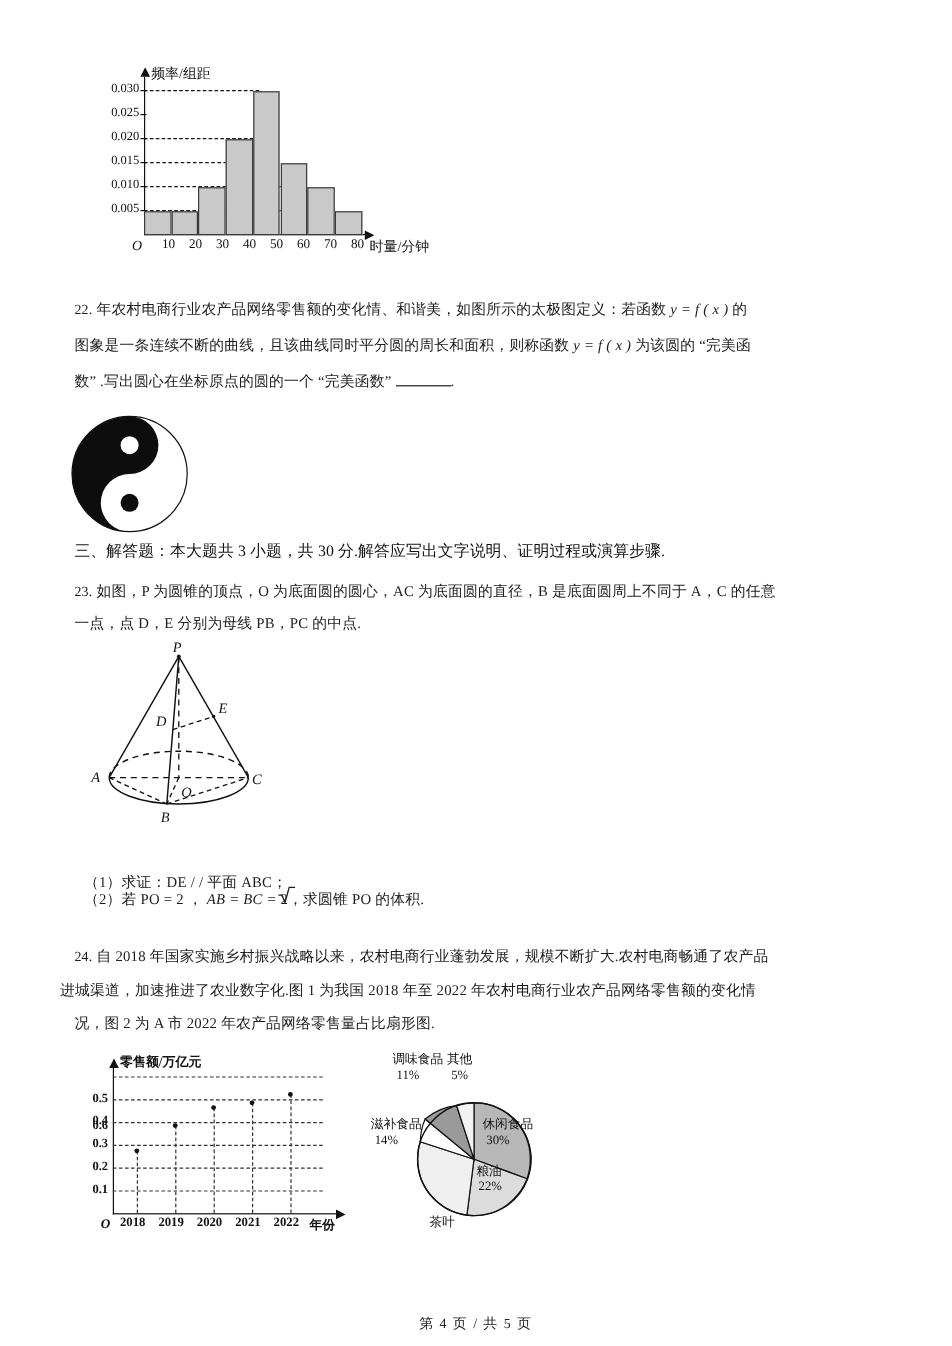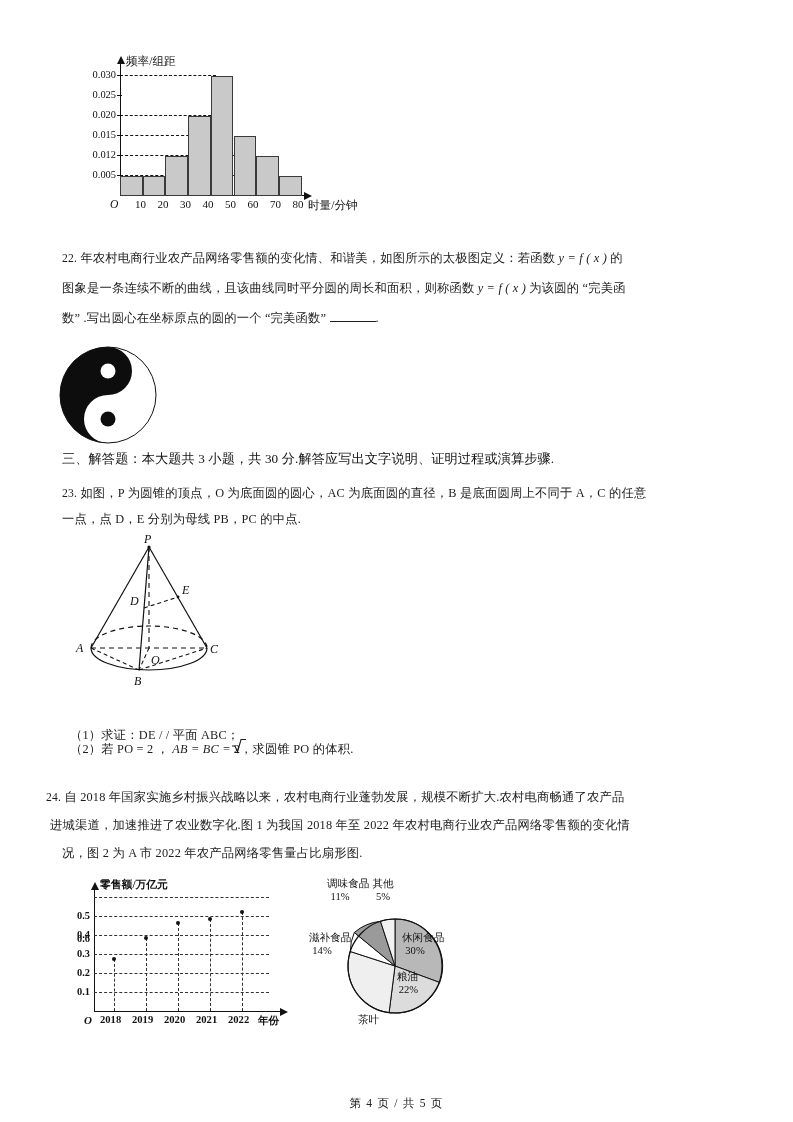--- a/index.html
+++ b/index.html
@@ -167,21 +167,21 @@
     <div class="axis-title" style="left:252px; top:150px;">时量/分钟</div>
     <div class="axis-title" style="left:54px; top:150px; font-style:italic;">O</div>
 
     <div class="gridl" style="left:64px; top:127px; width:124px;"></div>
     <div class="gridl" style="left:64px; top:107px; width:124px;"></div>
     <div class="gridl" style="left:64px; top:87px;  width:110px;"></div>
     <div class="gridl" style="left:64px; top:67px;  width:96px;"></div>
     <div class="gridl" style="left:64px; top:27px;  width:96px;"></div>
 
     <div class="ylab" style="left:8px; top:121px; width:52px;">0.005</div>
-    <div class="ylab" style="left:8px; top:101px; width:52px;">0.012</div>
+    <div class="ylab" style="left:8px; top:101px; width:52px;">0.010</div>
     <div class="ylab" style="left:8px; top:81px;  width:52px;">0.015</div>
     <div class="ylab" style="left:8px; top:61px;  width:52px;">0.020</div>
     <div class="ylab" style="left:8px; top:41px;  width:52px;">0.025</div>
     <div class="ylab" style="left:8px; top:21px;  width:52px;">0.030</div>
 
     <div class="ytick" style="left:61px; top:127px;"></div>
     <div class="ytick" style="left:61px; top:107px;"></div>
     <div class="ytick" style="left:61px; top:87px;"></div>
     <div class="ytick" style="left:61px; top:67px;"></div>
     <div class="ytick" style="left:61px; top:47px;"></div>
@@ -273,21 +273,21 @@
 
   <div class="qtext" style="left:70px; top:720px; width:700px;">（1）求证：DE / / 平面 ABC；</div>
 
   <div class="qtext" style="left:70px; top:734px; width:700px;">
     <span>（2）若 PO = 2 ，</span>
     <span class="mi">AB = BC =</span><span style="display:inline-block; vertical-align:middle;"><svg width="15" height="17" viewBox="0 0 15 17">
           <path d="M1 9 L4 9 L6.5 15 L10 2.5 L15 2.5" fill="none" stroke="#1c1c1c" stroke-width="1.1"></path>
         </svg></span><span class="mn" style="margin-left:-12px;">2</span><span>，求圆锥 PO 的体积.</span>
   </div>
 
-  <div class="qtext" style="left:46px; top:782px; width:700px;">
+  <div class="qtext" style="left:62px; top:782px; width:700px;">
     <span class="qnum">24.</span>
     <span>自 2018 年国家实施乡村振兴战略以来，农村电商行业蓬勃发展，规模不断扩大.农村电商畅通了农产品</span>
   </div>
   <div class="qtext" style="left:50px; top:810px; width:700px;">进城渠道，加速推进了农业数字化.图 1 为我国 2018 年至 2022 年农村电商行业农产品网络零售额的变化情</div>
   <div class="qtext" style="left:62px; top:838px; width:700px;">况，图 2 为 A 市 2022 年农产品网络零售量占比扇形图.</div>
 
   <div class="figS">
 
     <div class="axis-line" style="left:32px; top:12px; width:1.3px; height:122px;"></div>
     <div class="arrow-up" style="left:28.5px; top:4px;"></div>

